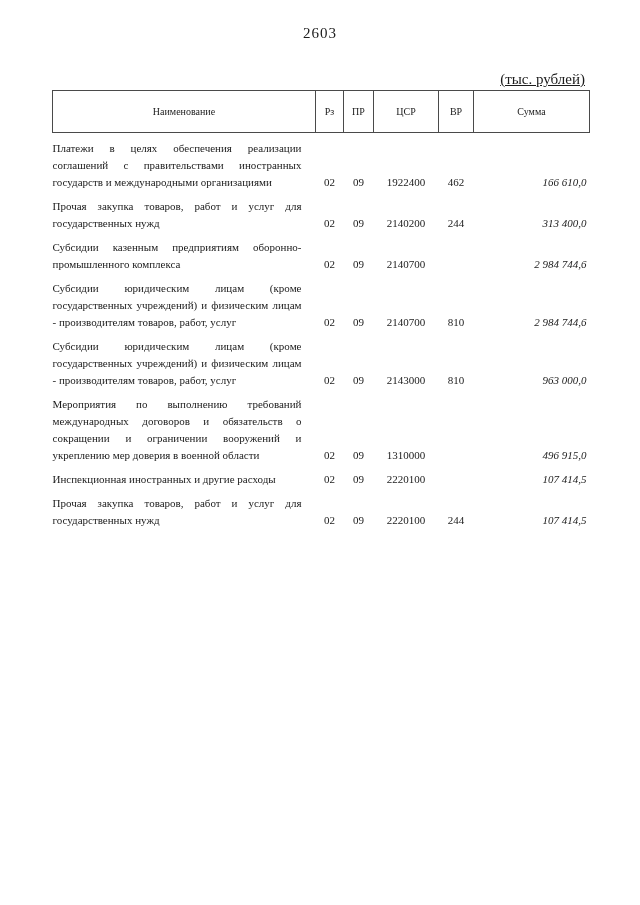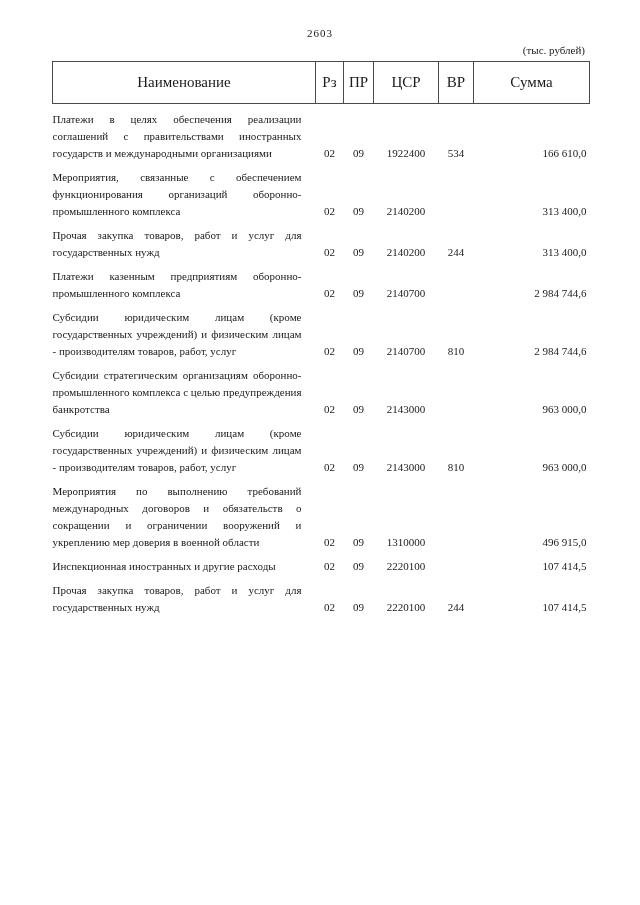--- a/index.html
+++ b/index.html
@@ -16,49 +16,50 @@
   }
   .page {
     position: relative;
     width: 640px;
     height: 905px;
     background: #ffffff;
   }
   .page-number {
     padding-top: 24px;
     text-align: center;
-    font-size: 11px;
+    font-size: 15px;
     line-height: 18px;
     letter-spacing: 1px;
   }
   .units-label {
-    margin-top: 0;
+    margin-top: 29px;
     padding-right: 55px;
     text-align: right;
-    font-size: 11px;
+    font-size: 15px;
     line-height: 17px;
+    text-decoration: underline;
   }
   table.budget {
     margin-left: 52px;
     margin-top: 2px;
     border-collapse: collapse;
     table-layout: fixed;
     width: 537px;
     font-size: 14.5px;
   }
   col.c-name  { width: 263px; }
   col.c-rz    { width: 28px; }
   col.c-pr    { width: 30px; }
   col.c-csr   { width: 65px; }
   col.c-vr    { width: 35px; }
   col.c-summa { width: 116px; }
   thead th {
     border: 1.5px solid #4a4a4a;
     font-weight: normal;
-    font-size: 15px;
+    font-size: 10px;
     height: 41px;
     vertical-align: middle;
     text-align: center;
     padding: 0;
     background: #ffffff;
   }
   tbody td {
     vertical-align: bottom;
     padding: 7px 0 0 0;
     line-height: 17px;
@@ -71,20 +72,21 @@
     padding-right: 14px;
   }
   td.cell-code {
     text-align: center;
     white-space: nowrap;
   }
   td.cell-summa {
     text-align: right;
     padding-right: 3px;
     white-space: nowrap;
+    font-style: italic;
   }
 </style>
 </head>
 <body>
 
 <div class="page">
 
   <div class="page-number">2603</div>
 
   <div class="units-label">(тыс. рублей)</div>
@@ -107,62 +109,46 @@
         <th>ВР</th>
         <th>Сумма</th>
       </tr>
     </thead>
     <tbody>
         <tr>
     <td class="cell-name">Платежи в целях обеспечения реализации соглашений с правительствами иностранных государств и международными организациями</td>
     <td class="cell-code">02</td>
     <td class="cell-code">09</td>
     <td class="cell-code">1922400</td>
-    <td class="cell-code">534</td>
+    <td class="cell-code">462</td>
     <td class="cell-summa">166 610,0</td>
-  </tr>
-        <tr>
-    <td class="cell-name">Мероприятия, связанные с обеспечением функционирования организаций оборонно-промышленного комплекса</td>
-    <td class="cell-code">02</td>
-    <td class="cell-code">09</td>
-    <td class="cell-code">2140200</td>
-    <td class="cell-code"></td>
-    <td class="cell-summa">313 400,0</td>
   </tr>
         <tr>
     <td class="cell-name">Прочая закупка товаров, работ и услуг для государственных нужд</td>
     <td class="cell-code">02</td>
     <td class="cell-code">09</td>
     <td class="cell-code">2140200</td>
     <td class="cell-code">244</td>
     <td class="cell-summa">313 400,0</td>
   </tr>
         <tr>
-    <td class="cell-name">Платежи казенным предприятиям оборонно-промышленного комплекса</td>
+    <td class="cell-name">Субсидии казенным предприятиям оборонно-промышленного комплекса</td>
     <td class="cell-code">02</td>
     <td class="cell-code">09</td>
     <td class="cell-code">2140700</td>
     <td class="cell-code"></td>
     <td class="cell-summa">2 984 744,6</td>
   </tr>
         <tr>
     <td class="cell-name">Субсидии юридическим лицам (кроме государственных учреждений) и физическим лицам - производителям товаров, работ, услуг</td>
     <td class="cell-code">02</td>
     <td class="cell-code">09</td>
     <td class="cell-code">2140700</td>
     <td class="cell-code">810</td>
     <td class="cell-summa">2 984 744,6</td>
-  </tr>
-        <tr>
-    <td class="cell-name">Субсидии стратегическим организациям оборонно-промышленного комплекса с целью предупреждения банкротства</td>
-    <td class="cell-code">02</td>
-    <td class="cell-code">09</td>
-    <td class="cell-code">2143000</td>
-    <td class="cell-code"></td>
-    <td class="cell-summa">963 000,0</td>
   </tr>
         <tr>
     <td class="cell-name">Субсидии юридическим лицам (кроме государственных учреждений) и физическим лицам - производителям товаров, работ, услуг</td>
     <td class="cell-code">02</td>
     <td class="cell-code">09</td>
     <td class="cell-code">2143000</td>
     <td class="cell-code">810</td>
     <td class="cell-summa">963 000,0</td>
   </tr>
         <tr>

